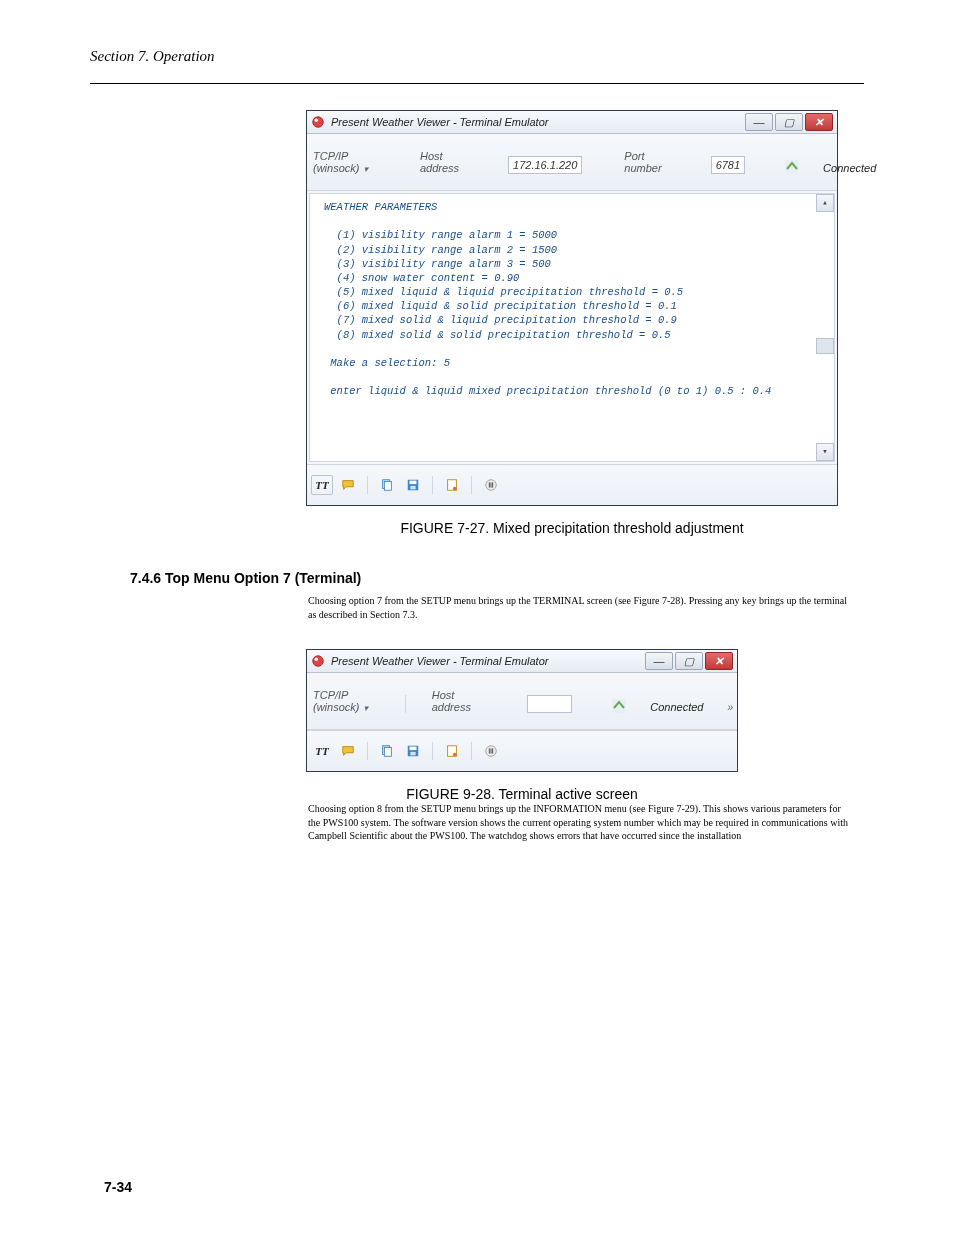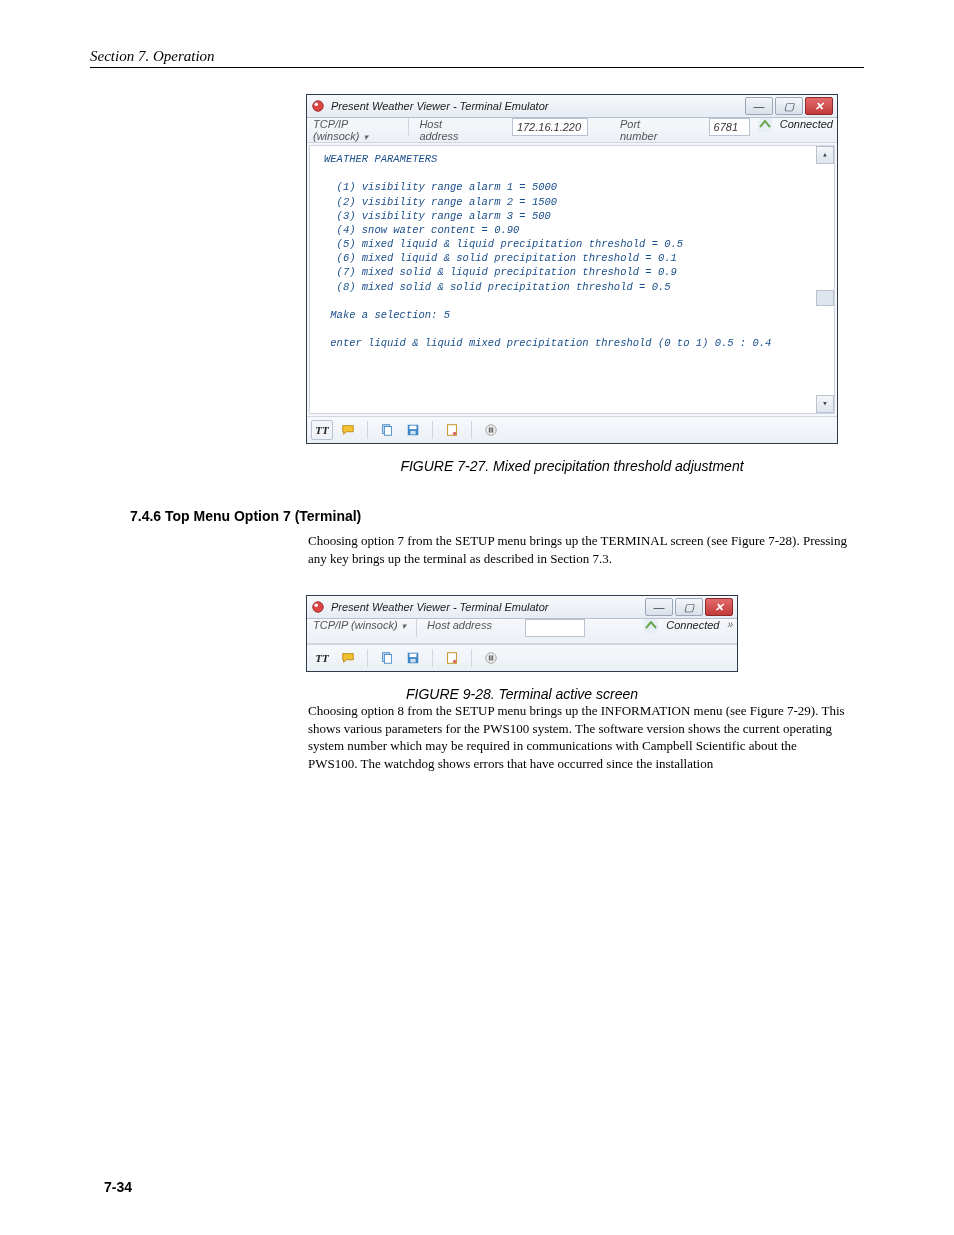--- a/index.html
+++ b/index.html
@@ -13,21 +13,21 @@
     width: 954px;
     height: 1235px;
     position: relative;
     box-sizing: border-box;
     padding: 48px 90px 40px 90px;
   }
   .running-head {
     font-style: italic;
     font-size: 15px;
     border-bottom: 1px solid #000;
-    padding-bottom: 2px;
+    padding-bottom: 18px;
     margin-bottom: 26px;
   }
   .fig-wrap {
     margin-left: 216px;
   }
   .window {
     border: 1px solid #2f3a4a;
     box-sizing: border-box;
     background: #f4f6f9;
     position: relative;
@@ -69,26 +69,26 @@
   }
   .close-btn {
     background: linear-gradient(#e36b6b, #c23a3a);
     border: 1px solid #8a2a2a;
     border-radius: 2px;
     color: #fff;
     font-weight: bold;
   }
   .toolbar {
     display: flex;
-    align-items: flex-start;
+    align-items: flex-end;
     height: 24px;
-    padding: 0 4px;
+    padding: 16px 4px;
     background: linear-gradient(#f6f8fb, #ebf0f6);
     border-bottom: 1px solid #cfd6e0;
-    gap: 4px;
+    gap: 20px;
   }
   .tb-sep { width:1px; height:18px; background:#cfd6e0; margin:0 4px; }
   .tb-label { color:#555; padding:0 2px; }
   .tb-input {
     border: 1px solid #b9c2d0;
     height: 16px;
     background: #fff;
     padding: 0 4px;
     display: inline-flex;
     align-items: center;
@@ -138,48 +138,47 @@
     top: 144px;
     width: 16px; height: 14px;
     background: #dfe5ed;
     border: 1px solid #b9c2d0;
   }
   .scroll-dn { bottom: 0; }
   .bottom-toolbar {
     display: flex;
     align-items: center;
     height: 24px;
-    padding: 1px 4px;
+    padding: 8px 4px;
     background: linear-gradient(#f6f8fb, #ebf0f6);
     border-top: 1px solid #cfd6e0;
     gap: 4px;
   }
   .icon-btn {
     width: 20px; height: 18px;
     display: inline-flex;
     align-items: center; justify-content: center;
     border: 1px solid transparent;
     border-radius: 2px;
   }
   .caption {
     font-family: Arial, Helvetica, sans-serif;
-    font-style: italic;
     font-size: 14px;
     text-align: center;
     margin: 14px 0 0 0;
   }
   .h2 {
     font-family: Arial, Helvetica, sans-serif;
     font-weight: bold;
     font-size: 14px;
     margin: 34px 0 8px 40px;
   }
   .body-para {
     margin: 0 0 0 218px;
-    font-size: 13px;
+    font-size: 10px;
     line-height: 1.35;
     max-width: 540px;
   }
   .page-num {
     position: absolute;
     left: 104px;
     bottom: 40px;
     font-family: Arial, Helvetica, sans-serif;
     font-weight: bold;
     font-size: 14px;

